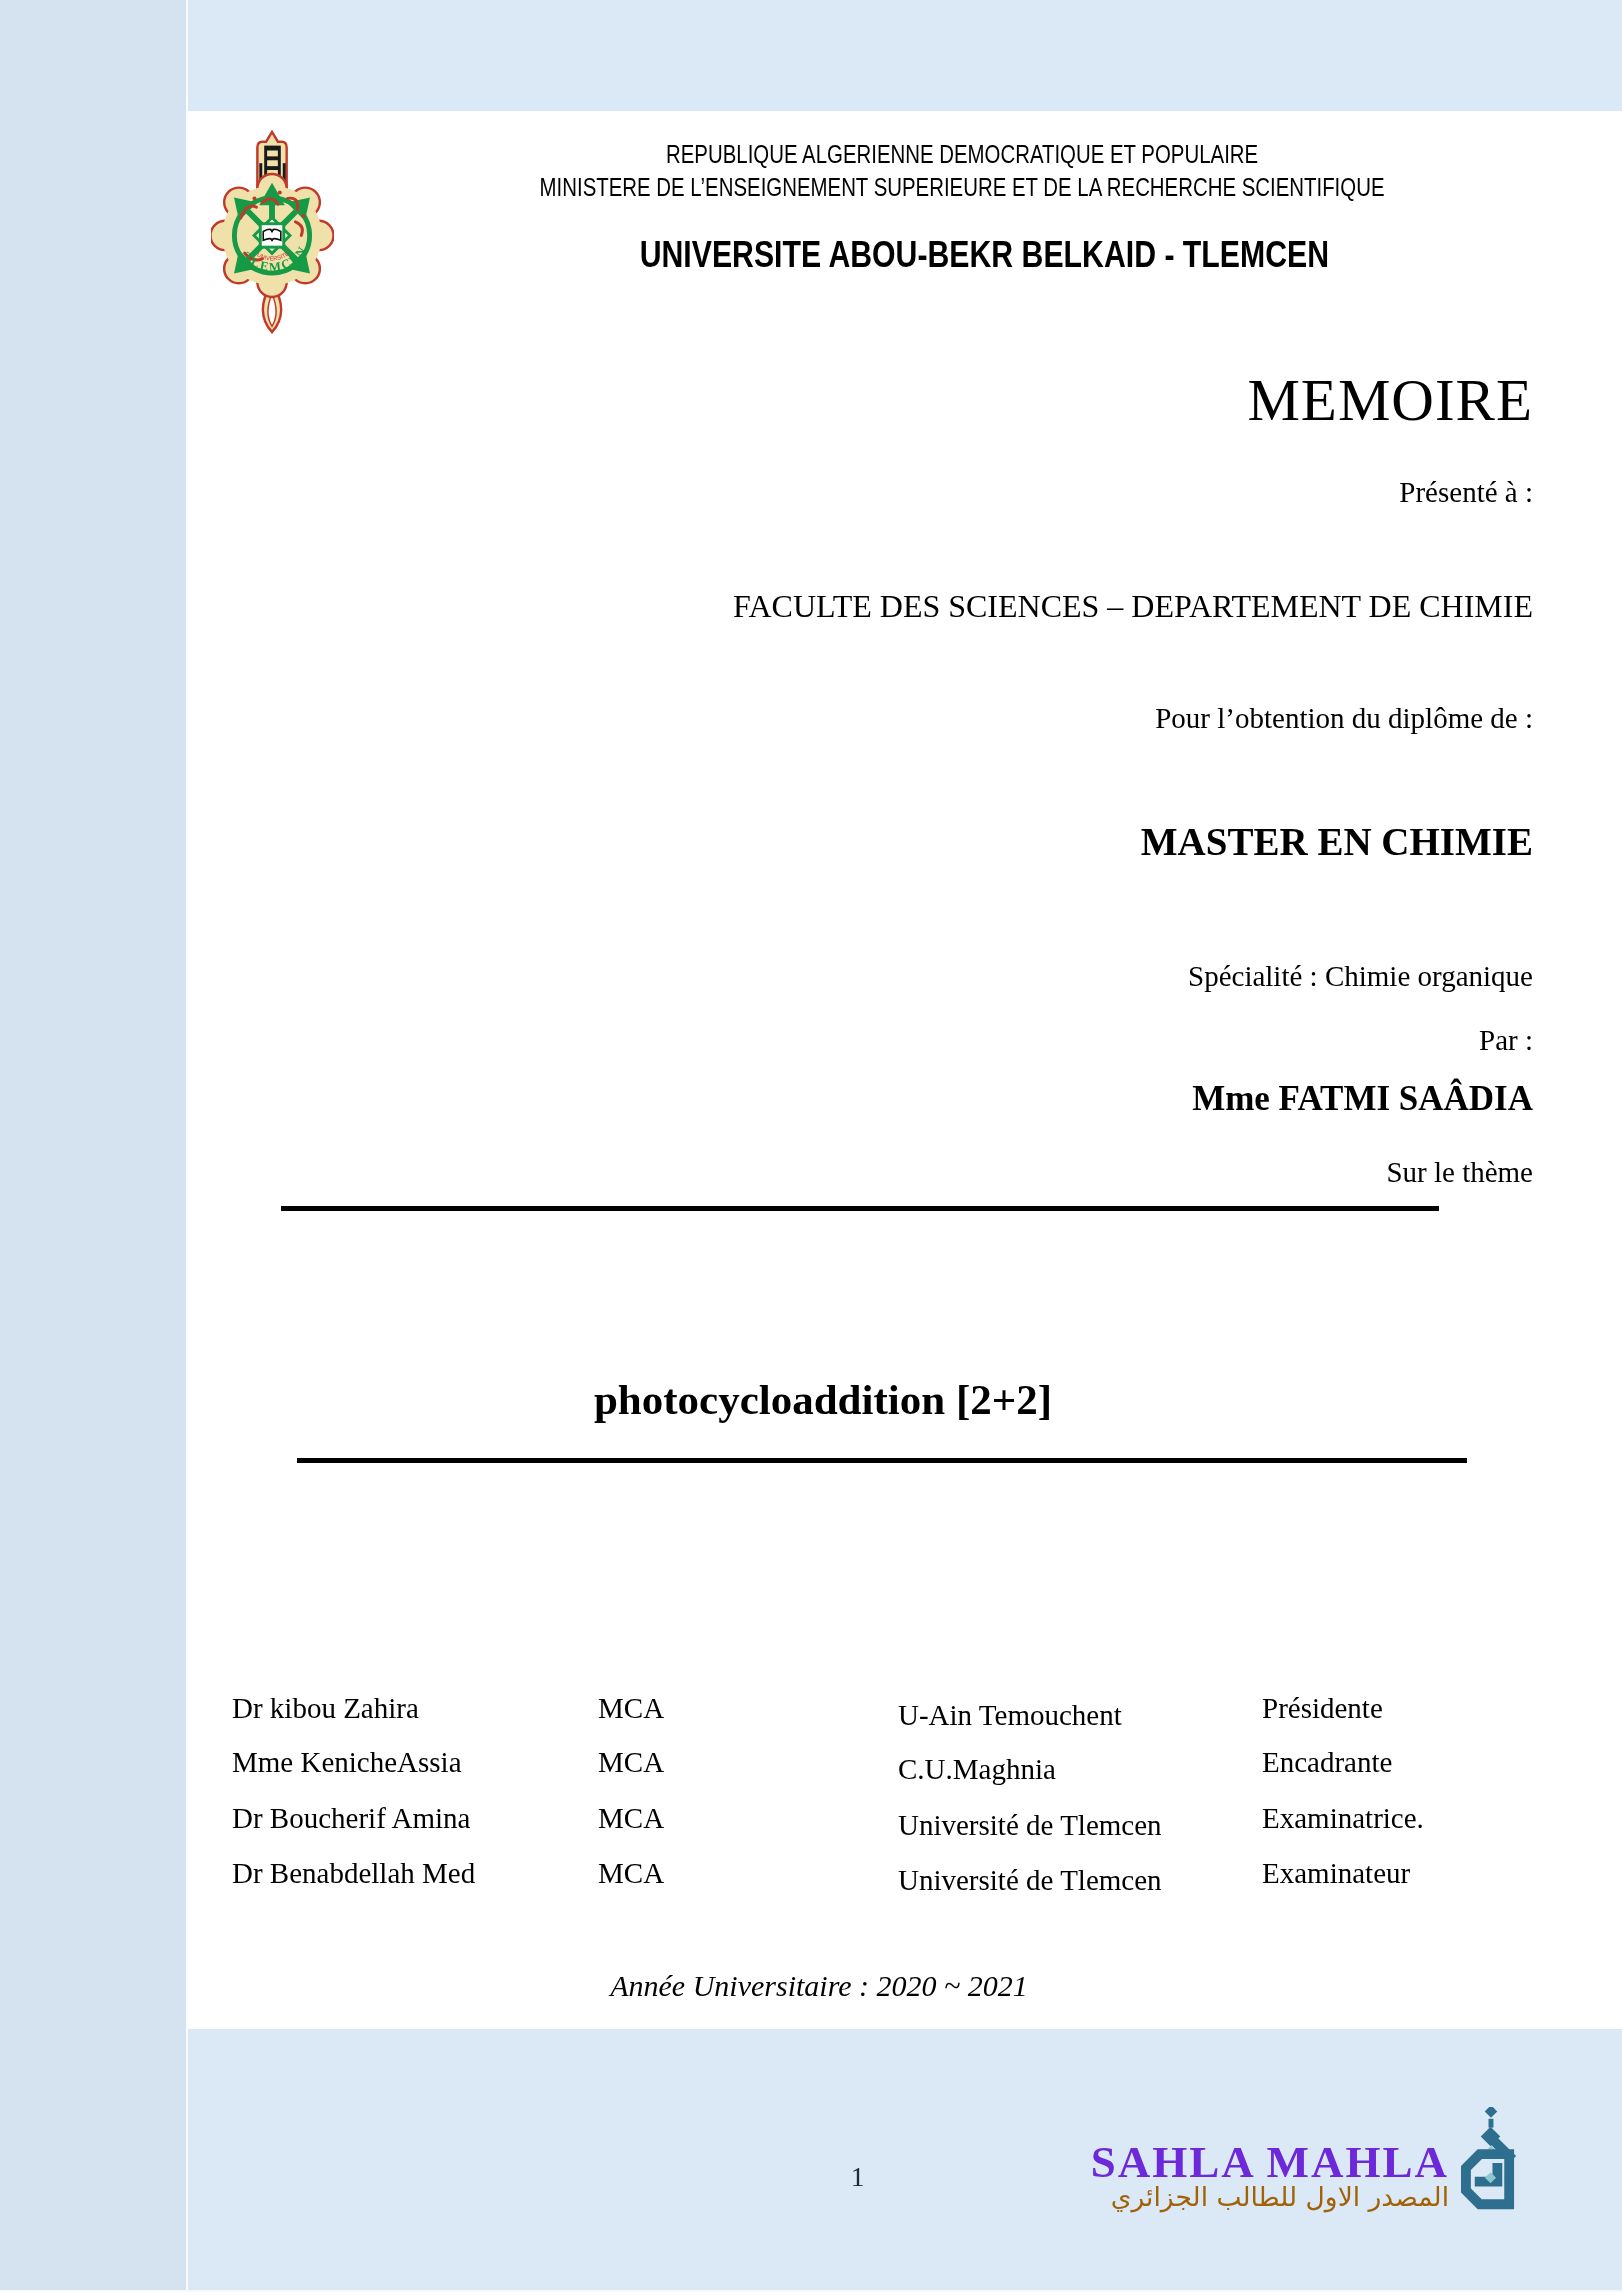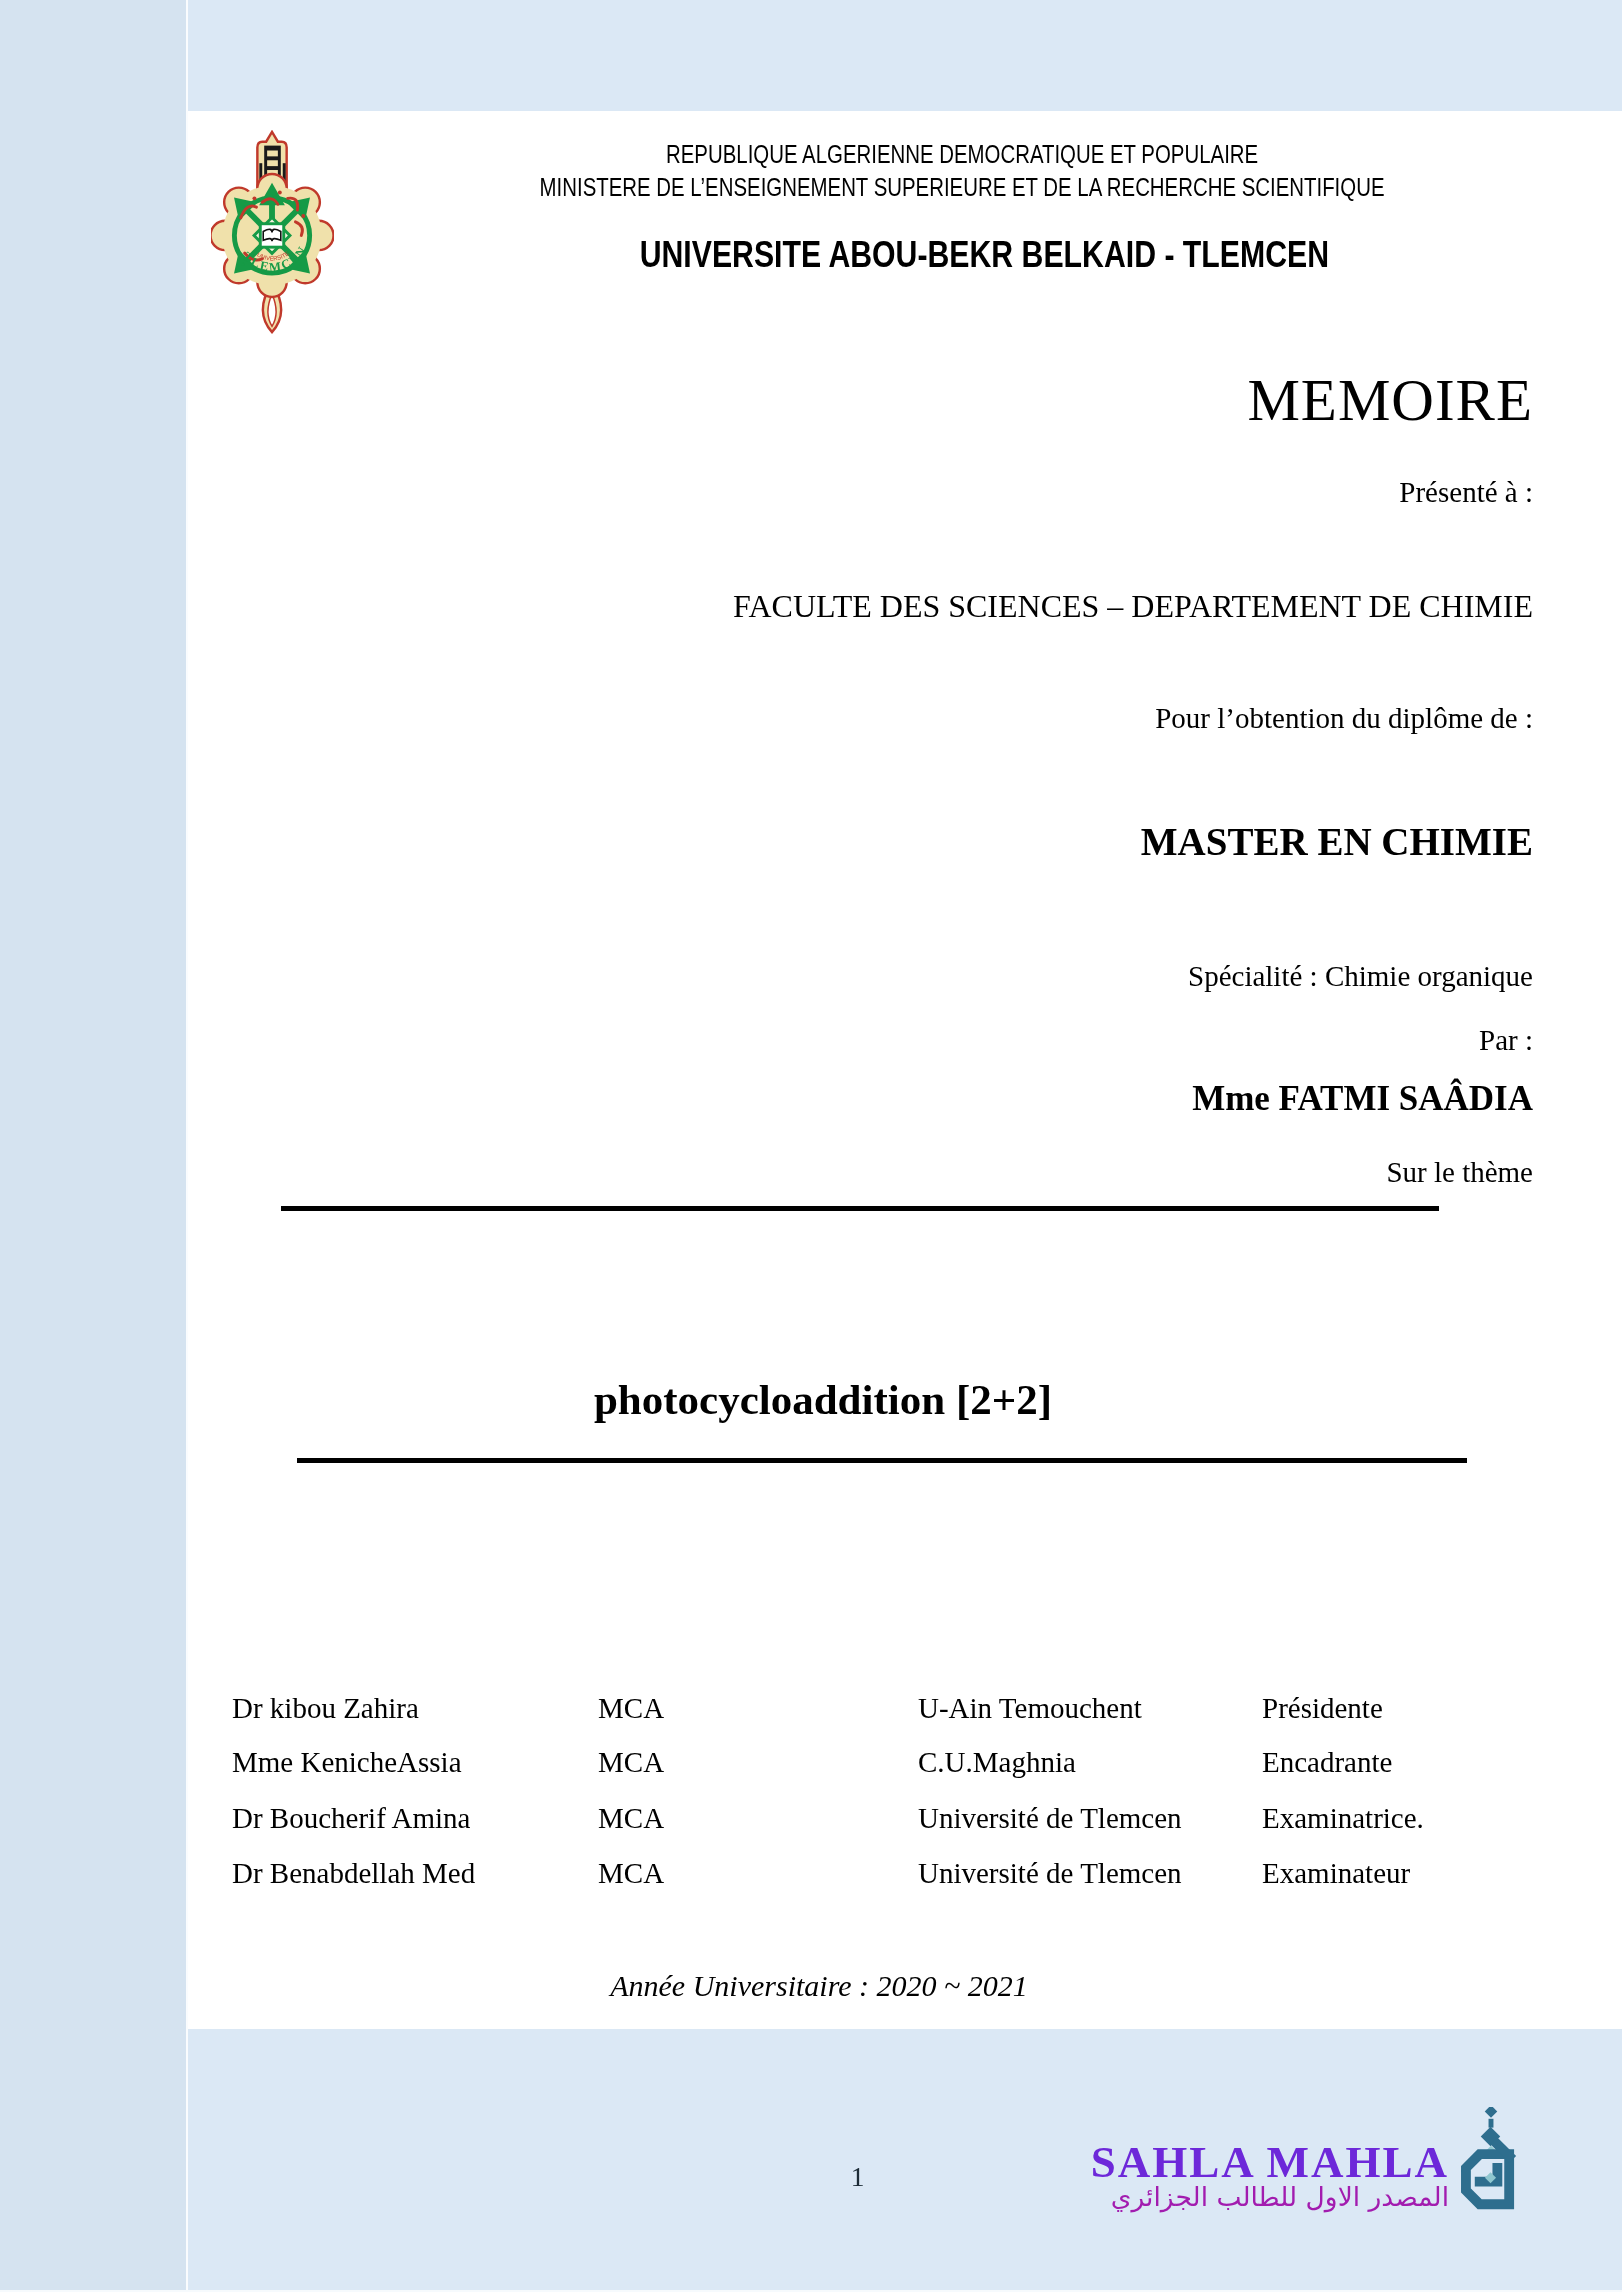--- a/index.html
+++ b/index.html
@@ -16,21 +16,21 @@
   .ax{position:absolute;left:0;width:1262px;text-align:center;}
   .cond{display:inline-block;transform:scaleX(.80);transform-origin:center;
         font-family:"Liberation Sans",sans-serif;white-space:nowrap;}
   .condb{display:inline-block;transform:scaleX(.84);transform-origin:center;
         font-family:"Liberation Sans",sans-serif;font-weight:bold;white-space:nowrap;}
   .rule{position:absolute;background:#000;height:4.9px;}
   .jury-row{position:absolute;left:44px;width:1353px;height:41px;font-size:29px;}
   .jury-row span{position:absolute;top:0;white-space:nowrap;}
   .jc-name{left:0;}
   .jc-grade{left:366px;}
-  .jc-inst{left:686px;}
+  .jc-inst{left:666px;margin-top:7px;}
   .jc-role{left:1030px;}
   .pagenum{position:absolute;left:838px;top:2162px;width:39px;text-align:center;
            font-size:27.4px;color:#1c2b36;}
   .brandbox{position:absolute;left:1000px;width:449px;text-align:right;}
   .brand{font-family:"Liberation Serif",serif;font-weight:bold;font-size:45px;
          letter-spacing:2px;line-height:1;}
   .brand-ar{font-family:"DejaVu Sans",sans-serif;font-size:26.5px;line-height:1;}
   .bottom-strip{position:absolute;left:0;right:0;bottom:0;height:2.9px;background:#f6fafd;}
 </style>
 </head>
@@ -169,21 +169,21 @@
 
     <div class="ax" style="top:1858px;font-size:30px;font-style:italic;">Année Universitaire : 2020 ~ 2021</div>
   </div>
 
   <div class="pagenum">1</div>
 
   <div class="brandbox" style="top:2140px;">
     <span class="brand" style="color:#6d28d9;">SAHLA MAHLA</span>
   </div>
   <div class="brandbox" style="top:2184px;">
-    <span class="brand-ar" style="color:#a21caf;" dir="rtl">المصدر الاول للطالب الجزائري</span>
+    <span class="brand-ar" style="color:#a16207;" dir="rtl">المصدر الاول للطالب الجزائري</span>
   </div>
 
   <svg class="abs" style="left:1454px;top:2107px;" width="73" height="112" viewBox="0 0 74 114">
     <g fill="#2e6e8e">
       <rect x="33" y="0" width="9" height="9" transform="rotate(45 37.5 4.5)"></rect>
       <rect x="35" y="12" width="5" height="9"></rect>
       <rect x="30" y="23" width="14" height="14" transform="rotate(45 37 30)"></rect>
     </g>
     <rect x="33.5" y="41" width="8" height="8" transform="rotate(45 37.5 45)" fill="#8fc7cf"></rect>
     <g stroke="#2e6e8e" stroke-width="10" fill="none" stroke-linecap="square" stroke-linejoin="miter">

